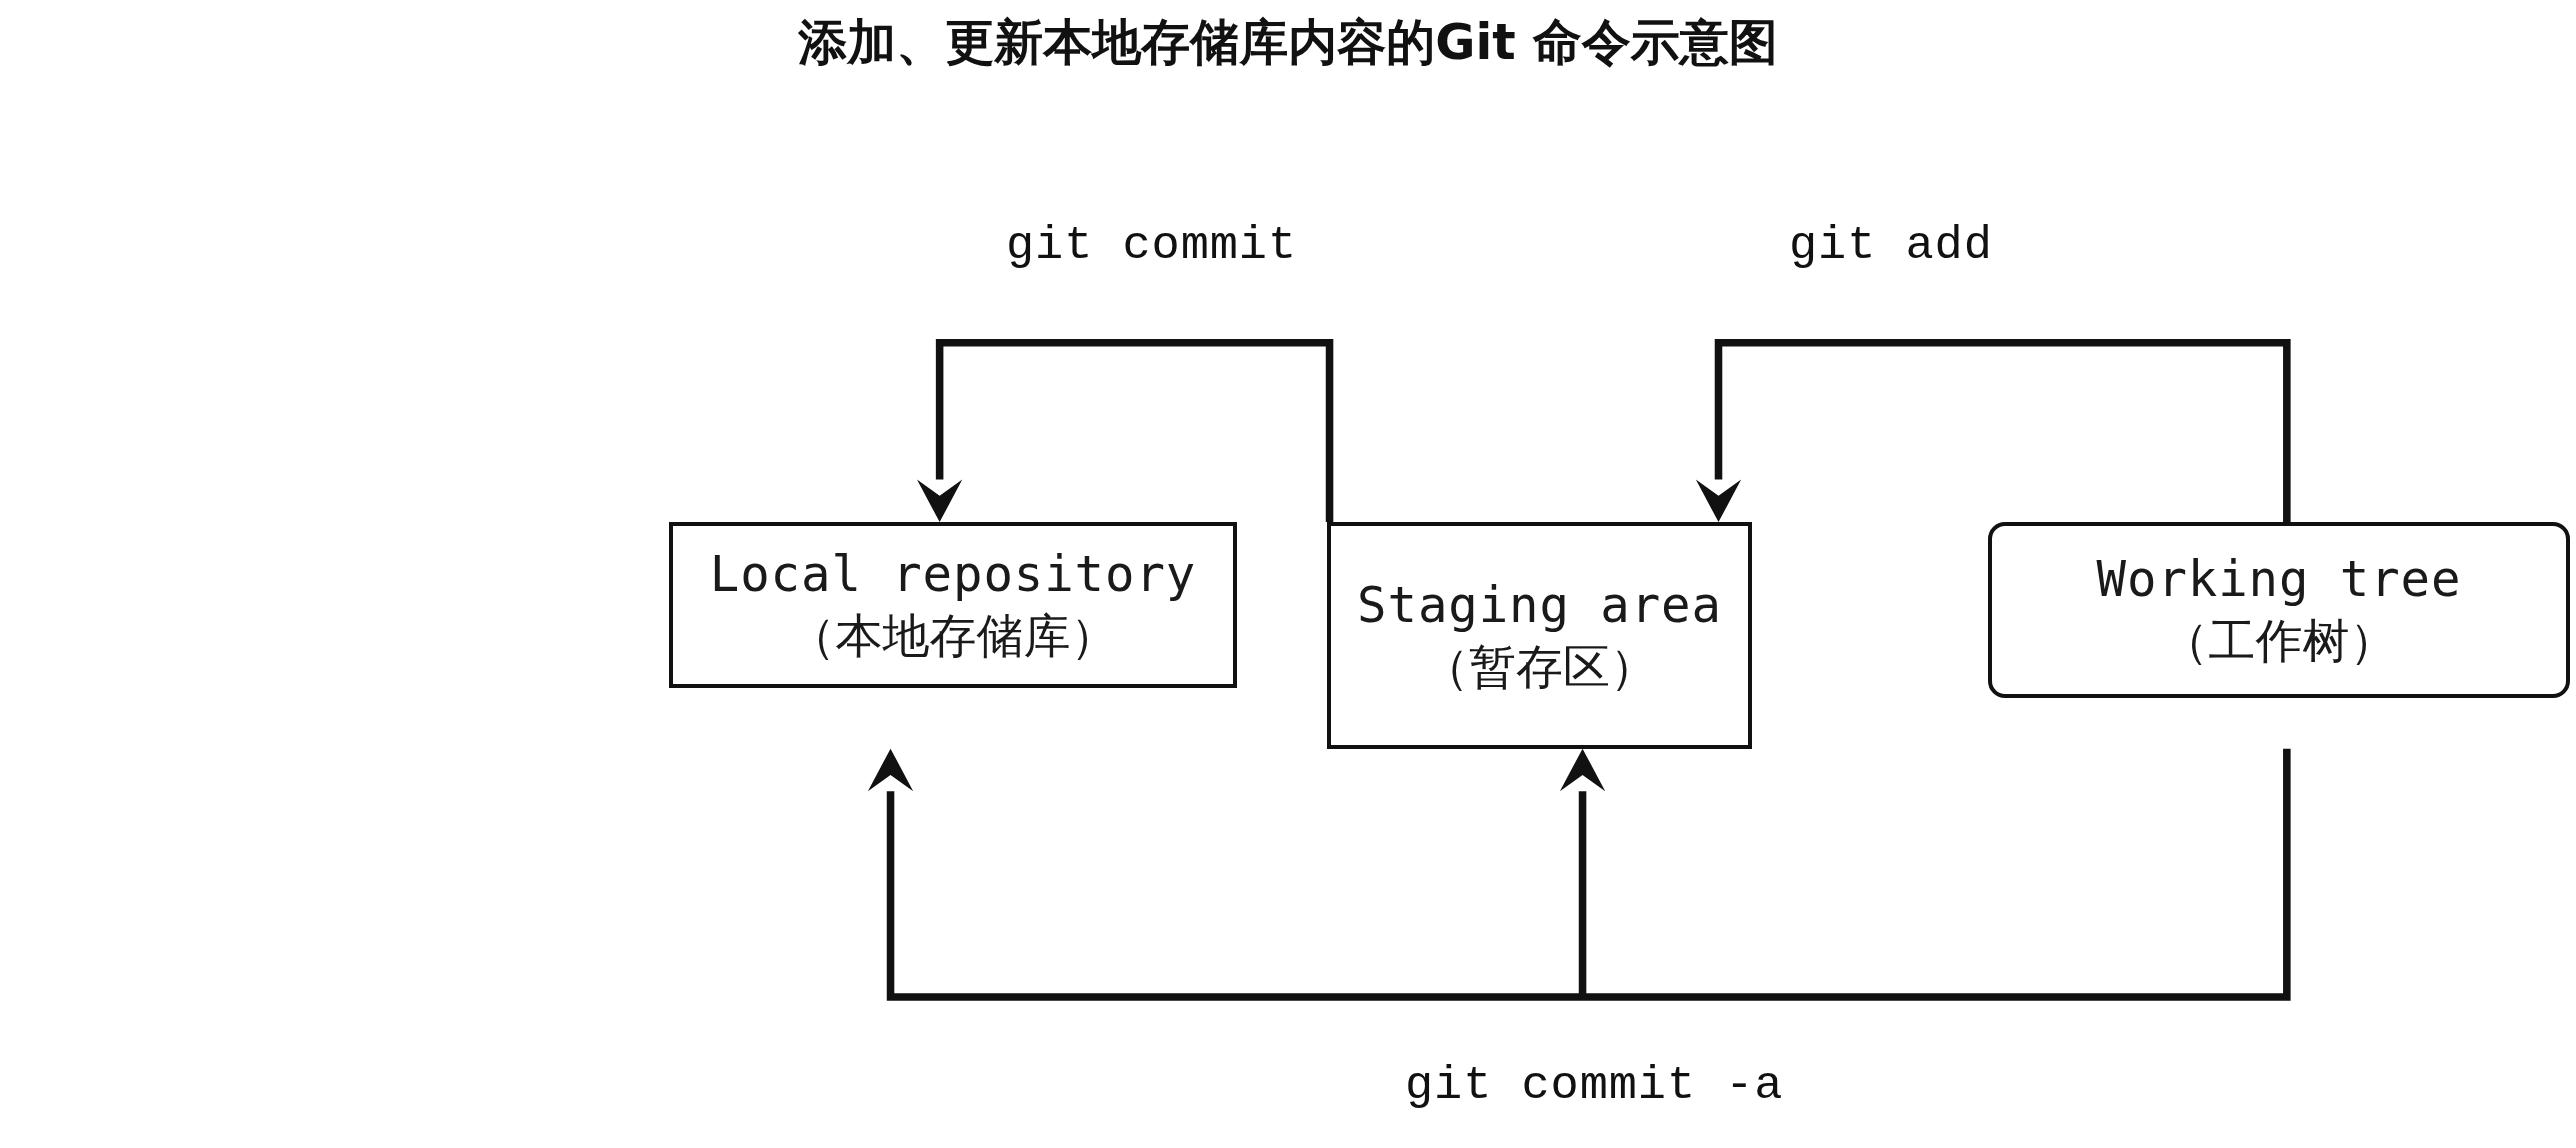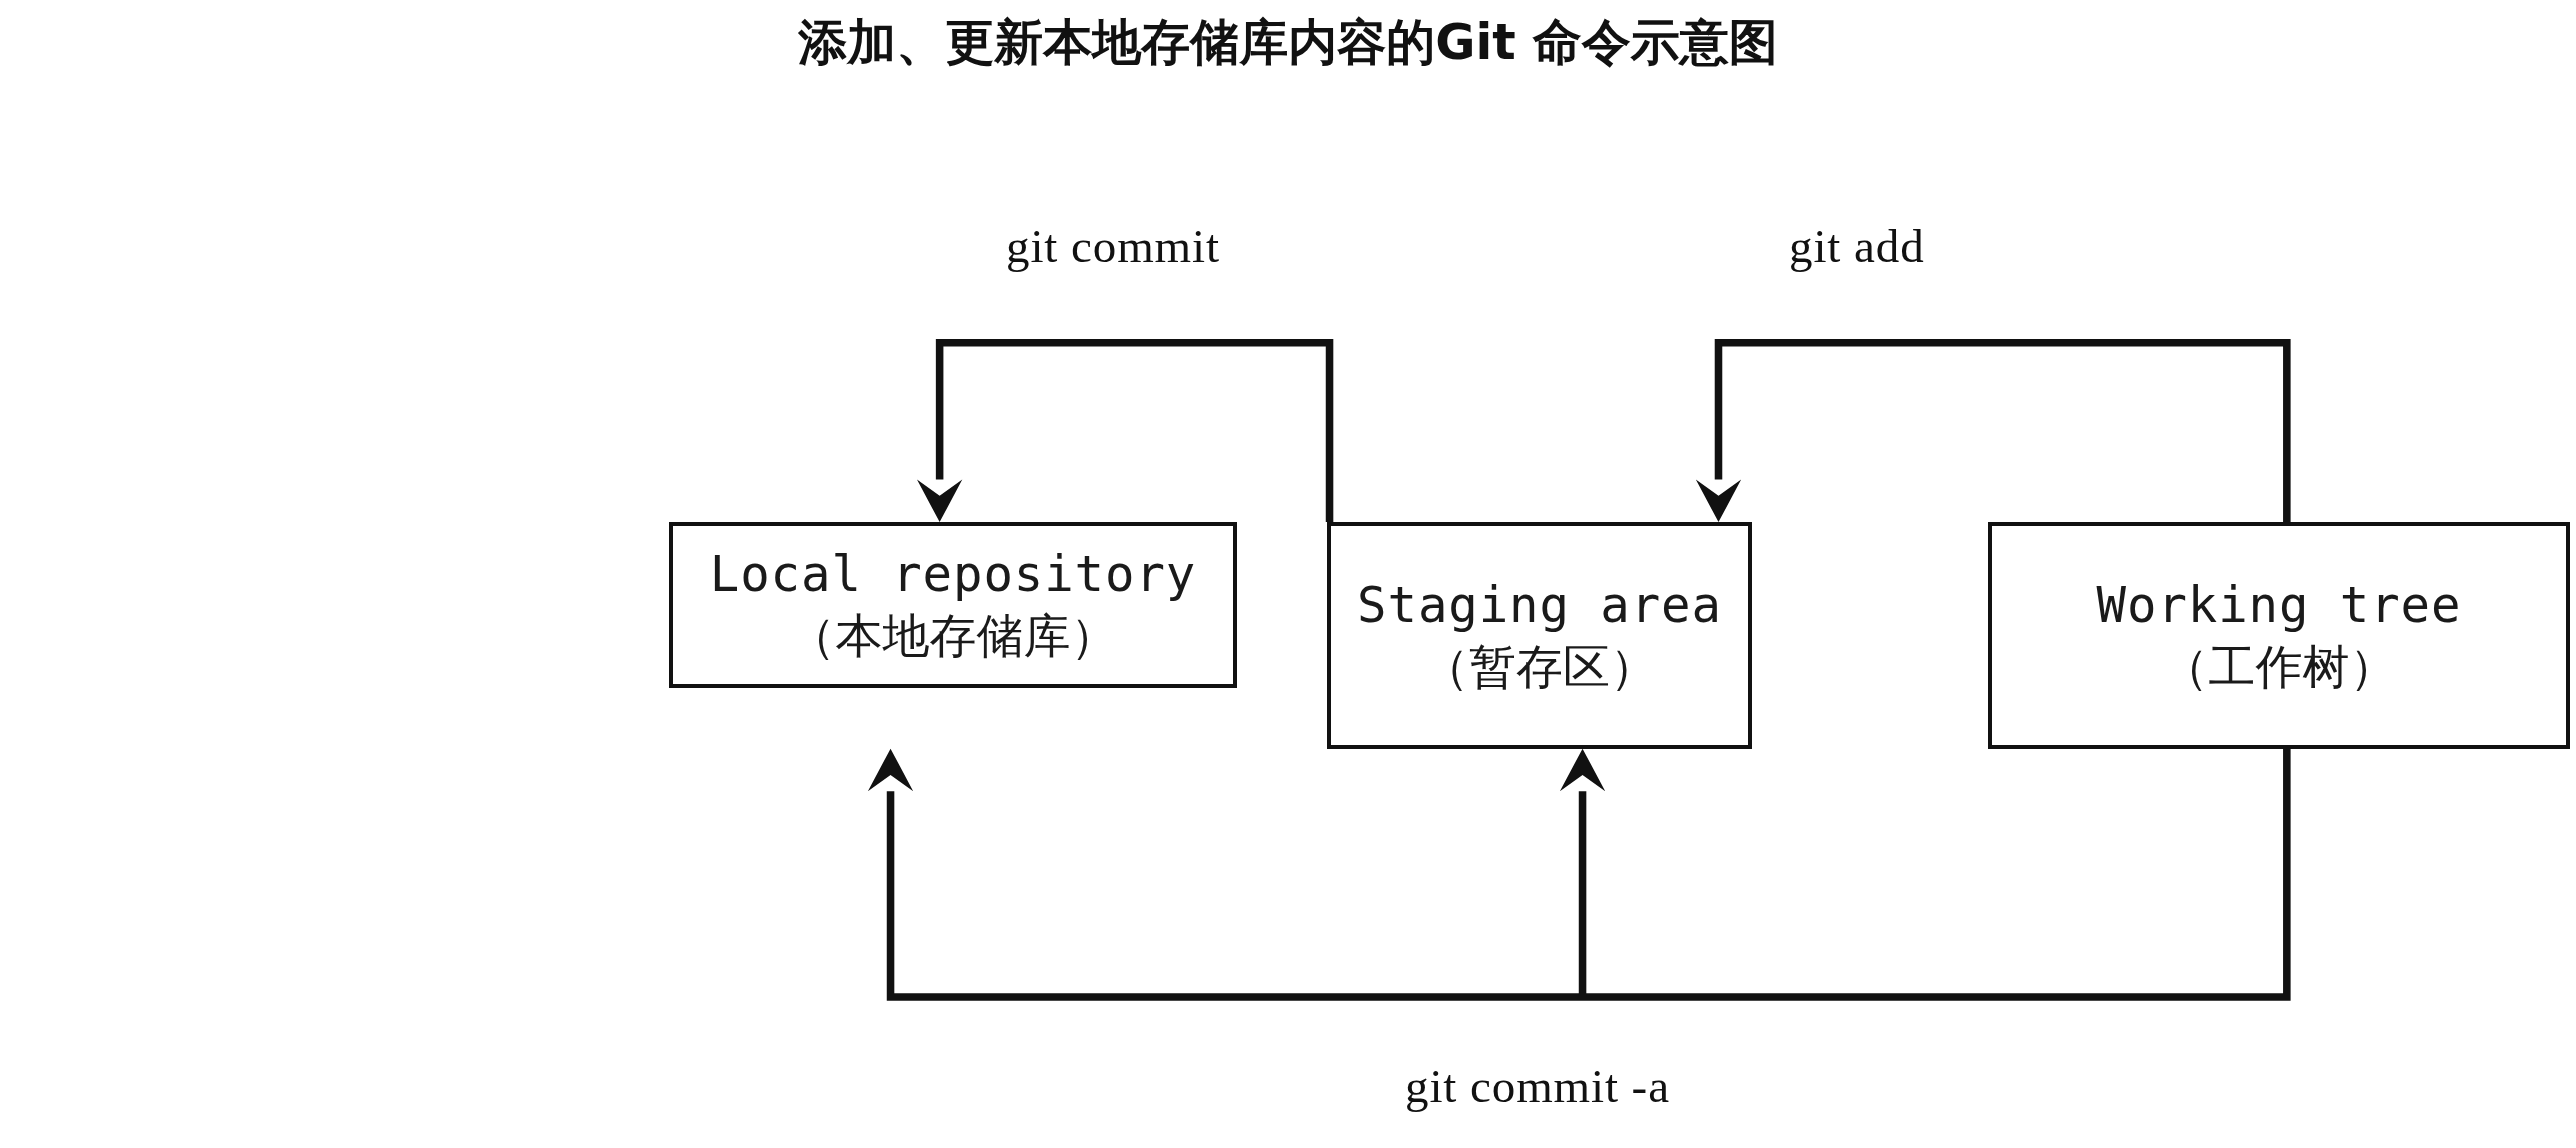--- a/index.html
+++ b/index.html
@@ -56,21 +56,21 @@
   }
   .node-label-zh {
     font-family: "DejaVu Sans", "Liberation Sans", sans-serif;
     font-size: 47px;
     color: #1a1a1a;
     white-space: nowrap;
     margin-top: 3.8px;
   }
   .edge-label {
     position: absolute;
-    font-family: Liberation Serif, serif;
+    font-family: Liberation Mono, monospace;
     font-size: 47px;
     color: #111111;
     white-space: nowrap;
     letter-spacing: 0.9px;
   }
   #edge-layer {
     position: absolute;
     left: 0;
     top: 0;
     width: 2576px;
@@ -120,19 +120,19 @@
   <div class="node-box" style="left:669px; top:522px; width:568px; height:166px;">
     <div class="node-label-en">Local repository</div>
     <div class="node-label-zh">（本地存储库）</div>
   </div>
 
   <div class="node-box" style="left:1327px; top:522px; width:425px; height:227px;">
     <div class="node-label-en">Staging area</div>
     <div class="node-label-zh">（暂存区）</div>
   </div>
 
-  <div class="node-box" style="left:1988px; top:522px; width:582px; height:227px;">
+  <div class="node-box" style="left:1988px; top:522px; width:582px; height:176px;border-radius:17px;">
     <div class="node-label-en">Working tree</div>
     <div class="node-label-zh">（工作树）</div>
   </div>
 
 </div>
 
 
 </body></html>

